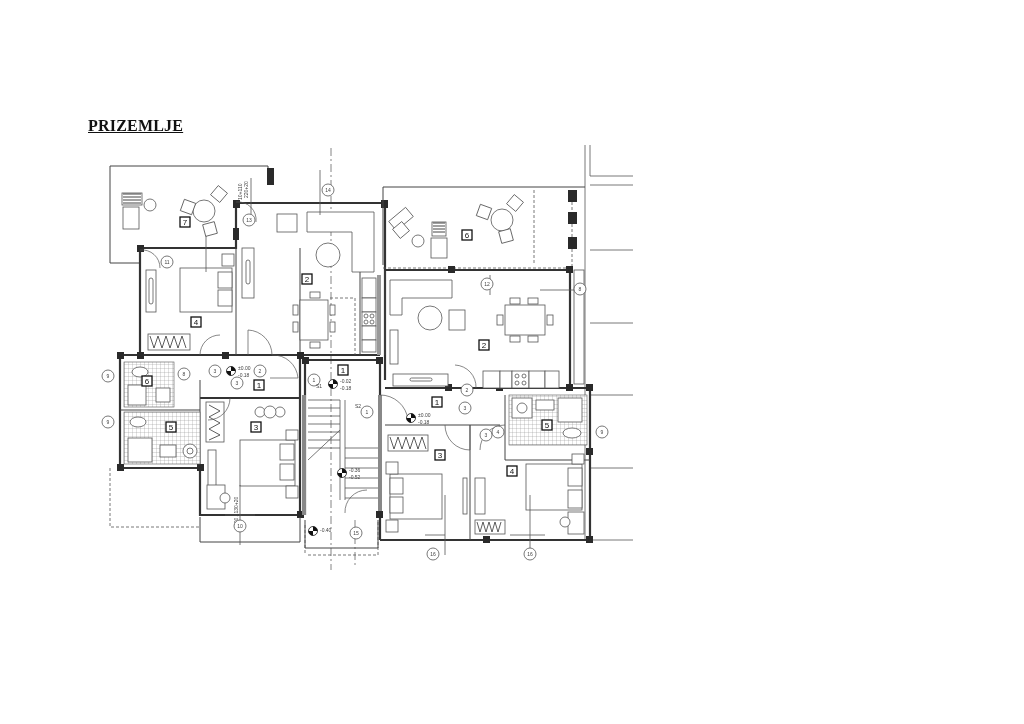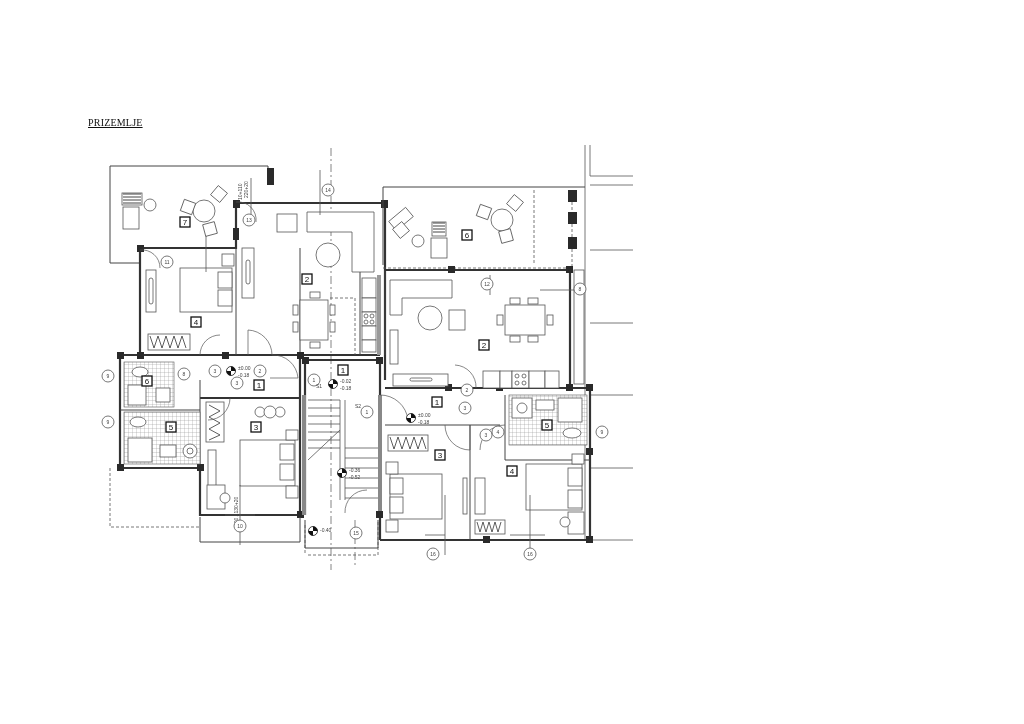--- a/index.html
+++ b/index.html
@@ -1,19 +1,19 @@
 <!DOCTYPE html>
 <html><head>
 <meta charset="utf-8">
 <style>
   html, body { margin: 0; padding: 0; background: #ffffff; }
   body { width: 1024px; height: 724px; position: relative; overflow: hidden; font-family: "Liberation Serif", serif; }
   .page-title {
     position: absolute; left: 88px; top: 117px;
-    font-family: "Liberation Serif", serif; font-weight: normal; font-size: 10px;
+    font-family: "Liberation Serif", serif; font-weight: bold; font-size: 16px;
     text-decoration: underline; color: #111; letter-spacing: 0.2px;
   }
   svg.plan { position: absolute; left: 0; top: 0; }
   .wall { fill: none; stroke: #333; stroke-width: 2.2; }
   .wall-thin { fill: none; stroke: #444; stroke-width: 1; }
   .line { fill: none; stroke: #555; stroke-width: 0.8; }
   .dash { fill: none; stroke: #555; stroke-width: 0.8; stroke-dasharray: 3 2; }
   .axis { fill: none; stroke: #666; stroke-width: 0.8; stroke-dasharray: 8 3 2 3; }
   .col { fill: #2a2a2a; }
   .furn { fill: #fff; stroke: #555; stroke-width: 0.8; }

